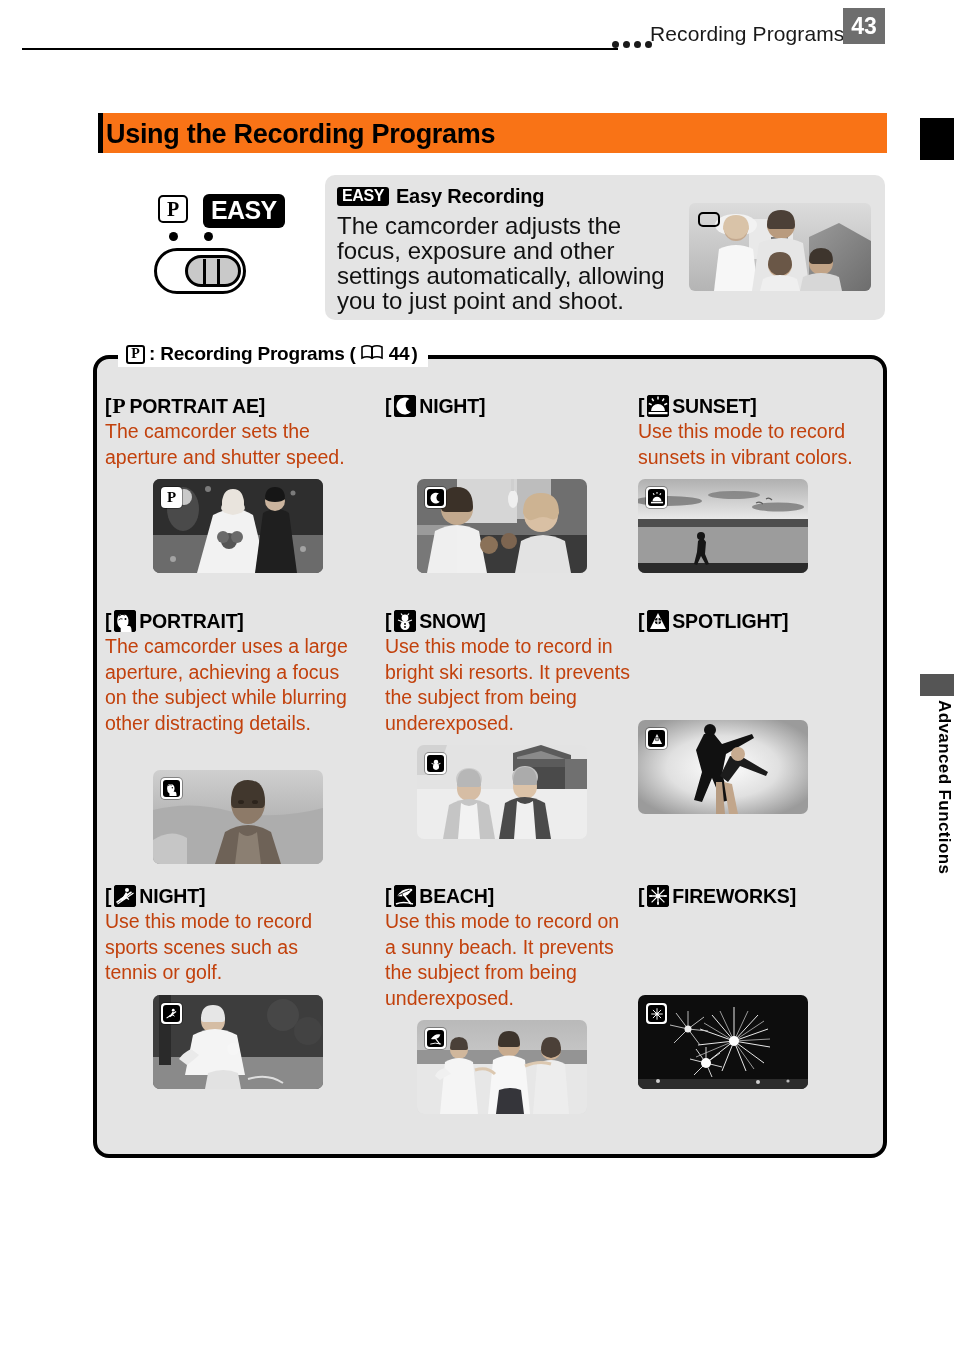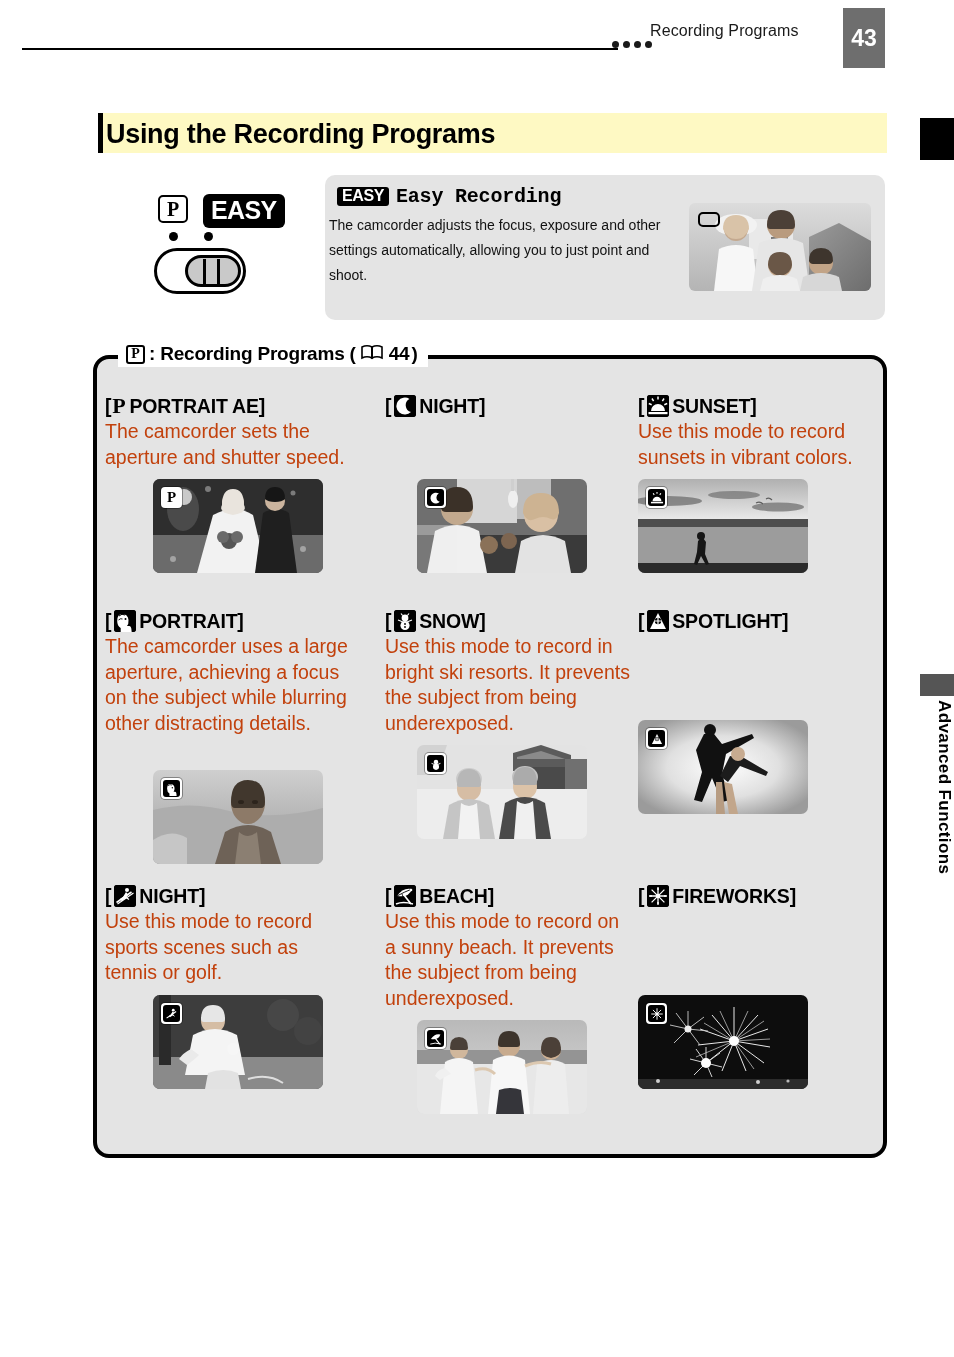--- a/index.html
+++ b/index.html
@@ -38,28 +38,28 @@
   }
   .header-dots i {
     display: block;
     width: 7px; height: 7px;
     border-radius: 50%;
     background: #1a1a1a;
   }
   .header-title {
     position: absolute;
     left: 650px; top: 22px;
-    font-size: 16px;
+    font-size: 21px;
     letter-spacing: .1px;
     color: #1a1a1a;
   }
   .page-number-box {
     position: absolute;
     left: 843px; top: 8px;
-    width: 42px; height: 60px;
+    width: 42px; height: 36px;
     background: #6e6e6e;
     color: #fff;
     font-size: 23px;
     font-weight: bold;
     display: flex;
     align-items: center;
     justify-content: center;
   }
 
   
@@ -91,21 +91,21 @@
     letter-spacing: .4px;
     color: #000;
     white-space: nowrap;
   }
 
   
   #section-title-band {
     position: absolute;
     left: 98px; top: 113px;
     width: 789px; height: 40px;
-    background: #fef9c3;
+    background: #f97316;
   }
   #section-title-band .bar {
     position: absolute;
     left: 0; top: 0;
     width: 5px; height: 40px;
     background: #000;
   }
   #section-title-band .txt {
     position: absolute;
     left: 8px; top: 6px;
@@ -140,27 +140,26 @@
     padding: 1px 5px 2px 5px;
     border-radius: 3px;
     line-height: 1.05;
     font-stretch: condensed;
   }
   .easy-heading-text {
     font-size: 20px;
     font-weight: bold;
     letter-spacing: -.2px;
     font-stretch: condensed;
-    font-family: Liberation Mono, monospace;
   }
   .easy-body {
     position: absolute;
-    left: 4px; top: 38px;
+    left: 12px; top: 38px;
     width: 338px;
-    font-size: 14px;
+    font-size: 24px;
     line-height: 25px;
     color: #111;
   }
   #easy-photo {
     position: absolute;
     right: 14px; top: 28px;
     width: 182px; height: 88px;
     border-radius: 6px;
     overflow: hidden;
   }

